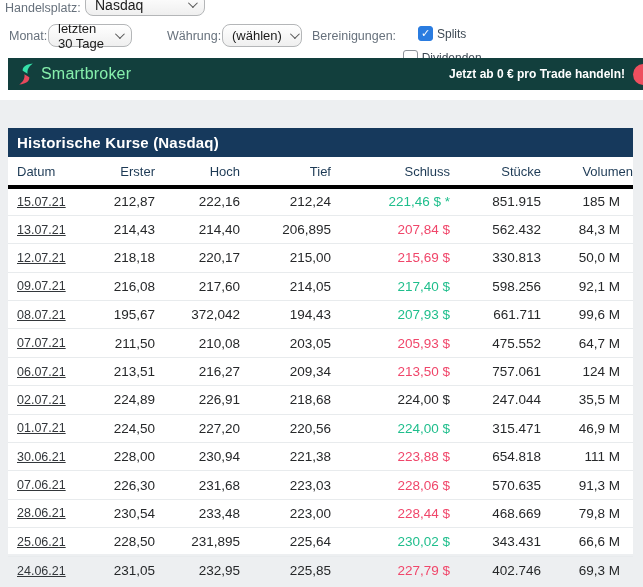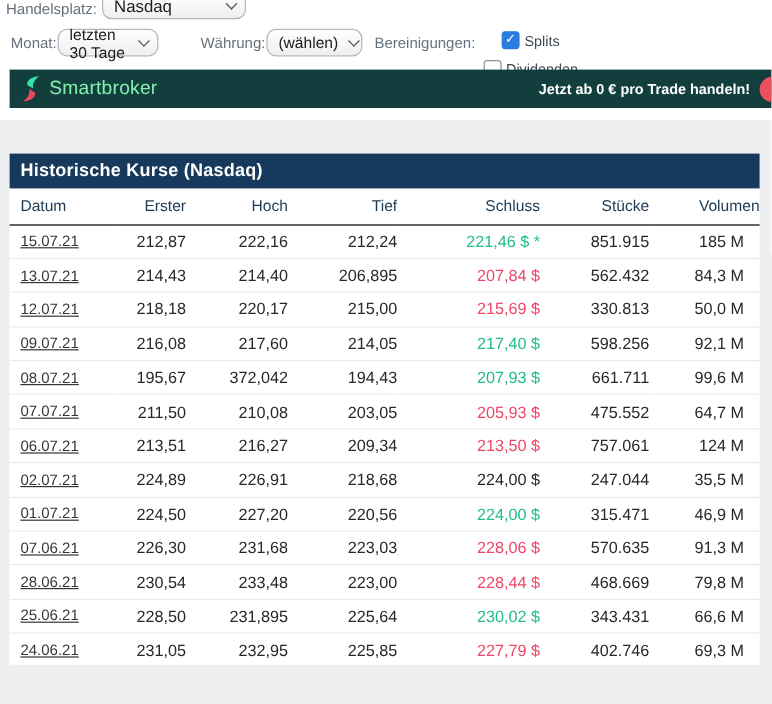--- a/index.html
+++ b/index.html
@@ -46,21 +46,21 @@
   .page-bg{position:absolute;left:0;top:100px;width:643px;height:487px;background:#edeff1;}
   .panel{position:absolute;left:8px;top:100px;width:625px;height:426px;background:#fff;margin-top:28px;}
   .panel-title{
     height:29px;background:var(--title_bar);color:#fff;font-size:15px;font-weight:bold;
     display:flex;align-items:center;padding-left:9px;letter-spacing:.2px;
   }
   
   table{border-collapse:collapse;table-layout:fixed;width:625px;}
   th{
     height:30px;font-size:13px;font-weight:400;color:#1d3a55;text-align:right;
-    border-bottom:1px solid #000000;vertical-align:middle;
+    border-bottom:4px solid #000000;vertical-align:middle;
   }
   th:first-child{text-align:left;padding-left:9px;}
   th:last-child{}
   td{
     height:28.4px;font-size:13.5px;color:var(--neutral);text-align:right;
     border-bottom:1px solid #e8ebed;vertical-align:middle;white-space:nowrap;
   }
   td:first-child{text-align:left;padding-left:9px;font-size:12.5px;color:#33373b;text-decoration:underline;}
   td:last-child{padding-right:13px;}
   tr:last-child td{border-bottom:none;}
@@ -216,20 +216,29 @@
         <tr>
           <td>01.07.21</td>
           <td>224,50</td>
           <td>227,20</td>
           <td>220,56</td>
           <td class="c-up">224,00 $</td>
           <td>315.471</td>
           <td>46,9 M</td>
         </tr>
         <tr>
+          <td>30.06.21</td>
+          <td>228,00</td>
+          <td>230,94</td>
+          <td>221,38</td>
+          <td class="c-down">223,88 $</td>
+          <td>654.818</td>
+          <td>111 M</td>
+        </tr>
+        <tr>
           <td>07.06.21</td>
           <td>226,30</td>
           <td>231,68</td>
           <td>223,03</td>
           <td class="c-down">228,06 $</td>
           <td>570.635</td>
           <td>91,3 M</td>
         </tr>
         <tr>
           <td>28.06.21</td>

